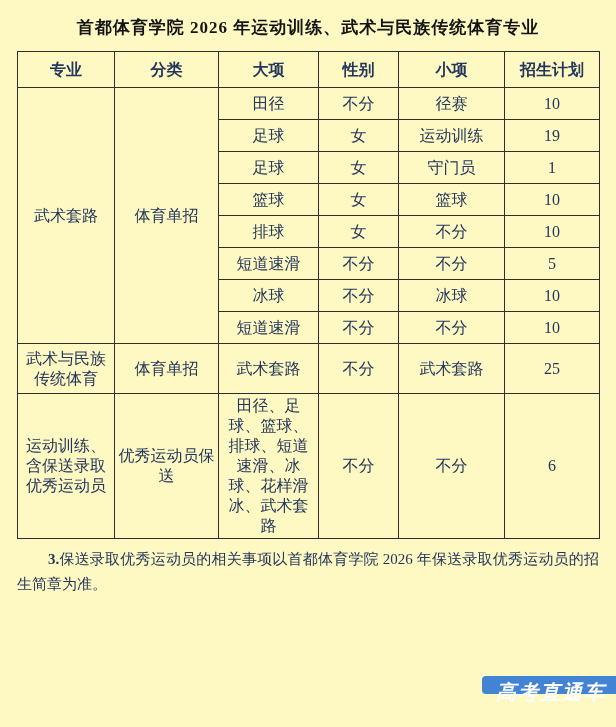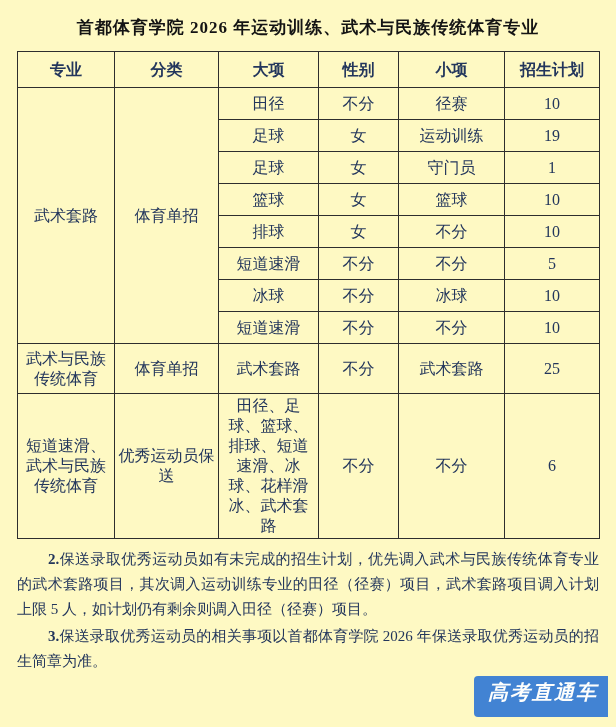--- a/index.html
+++ b/index.html
@@ -37,22 +37,22 @@
   .plan-table tbody tr { height: 32px; }
   .plan-table tr.row-md { height: 50px; }
   .plan-table tr.row-lg { height: 110px; }
 
   .notes { margin-top: 8px; font-size: 15px; line-height: 25px; text-align: justify; color: #23365c; }
   .note { text-indent: 31px; margin-bottom: 2px; }
   .note-num { font-weight: bold; }
 
   .watermark {
     position: absolute;
-    right: 8px; top: 676px;
-    height: 41px;
+    right: 0; top: 676px;
+    height: 18px;
     background: #3b7fd4;
     color: #ffffff;
     font-weight: bold;
     font-style: italic;
     font-size: 20px;
     line-height: 33px;
     padding: 0 10px 0 14px;
     border-radius: 4px 0 0 4px;
     letter-spacing: 2px;
     opacity: 0.96;
@@ -140,32 +140,31 @@
       </tr>
       <tr class="row-md">
         <td>武术与民族传统体育</td>
         <td>体育单招</td>
         <td>武术套路</td>
         <td>不分</td>
         <td>武术套路</td>
         <td>25</td>
       </tr>
       <tr class="row-lg">
-        <td>短道速滑、武术与民族传统体育</td>
+        <td>运动训练、含保送录取优秀运动员</td>
         <td>优秀运动员保送</td>
         <td>田径、足球、篮球、排球、短道速滑、冰球、花样滑冰、武术套路</td>
         <td>不分</td>
         <td>不分</td>
         <td>6</td>
       </tr>
     </tbody>
   </table>
 
   <div class="notes">
-    <p class="note"><span class="note-num">2.</span><span>保送录取优秀运动员如有未完成的招生计划，优先调入武术与民族传统体育专业的武术套路项目，其次调入运动训练专业的田径（径赛）项目，武术套路项目调入计划上限 5 人，如计划仍有剩余则调入田径（径赛）项目。</span></p>
     <p class="note"><span class="note-num">3.</span><span>保送录取优秀运动员的相关事项以首都体育学院 2026 年保送录取优秀运动员的招生简章为准。</span></p>
   </div>
 
   <div class="watermark">
     <span>高考直通车</span>
   </div>
 
 </div>
 
 </body></html>

